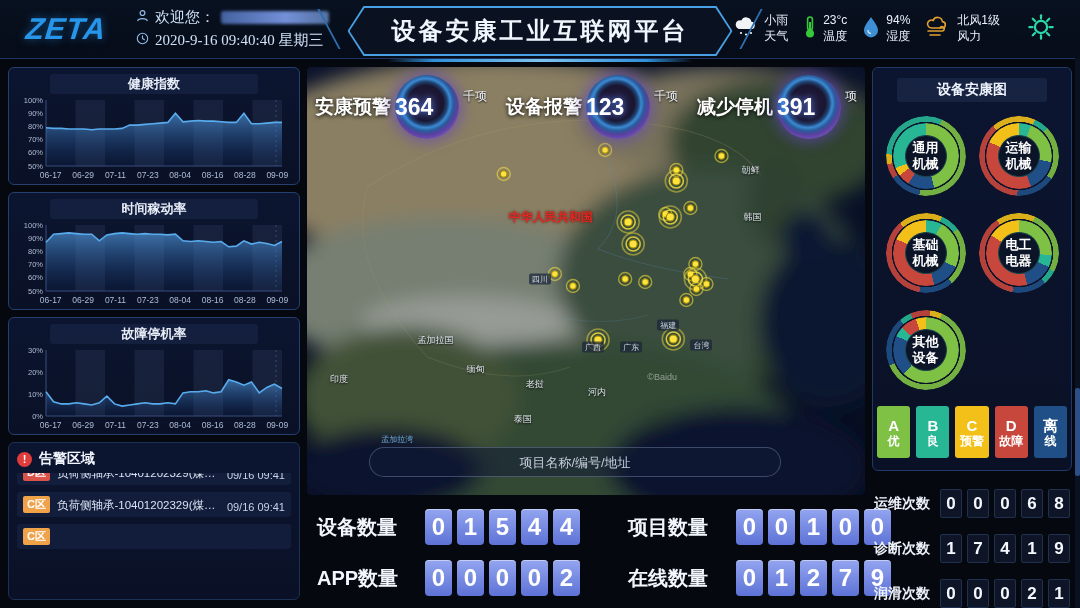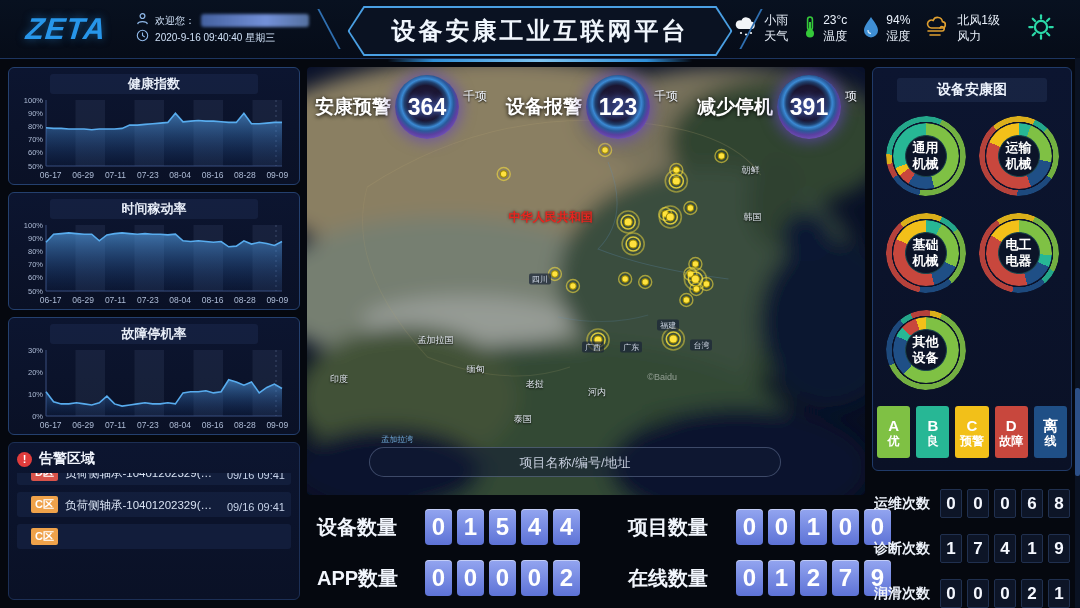--- a/index.html
+++ b/index.html
@@ -2,21 +2,21 @@
 <html><head>
 <meta charset="utf-8">
 <style>
   html,body{margin:0;padding:0;background:#05080f;font-family:"Liberation Sans","DejaVu Sans",sans-serif;}
   body{width:1080px;height:608px;overflow:hidden;color:#dfe8f6;}
   .app{width:1080px;height:608px;display:flex;flex-direction:column;}
   
   .header{height:58px;flex:0 0 58px;display:flex;align-items:center;position:relative;
     background:linear-gradient(180deg,#081120,#060c18);border-bottom:1px solid #1d3560;}
   .logo{font-size:30px;font-weight:800;color:#2796ea;font-style:italic;letter-spacing:1px;margin-left:26px;transform:skewX(-6deg);text-shadow:0 0 8px rgba(40,150,235,.5);}
-  .welcome{margin-left:30px;font-size:10px;color:#cfe0f6;line-height:1.55;}
+  .welcome{margin-left:30px;font-size:15px;color:#cfe0f6;line-height:1.55;font-family:Liberation Serif, serif;}
   .welcome .row{display:flex;align-items:center;gap:6px;white-space:nowrap;}
   .redacted{display:inline-block;width:108px;height:13px;border-radius:3px;background:linear-gradient(90deg,#44619f,#7390d8 60%,#54709f);filter:blur(1.5px);}
   .title-box{position:absolute;left:50%;top:6px;transform:translateX(-50%);}
   .title-outer{background:#4aa0e4;clip-path:polygon(16px 0,calc(100% - 16px) 0,100% 50%,calc(100% - 16px) 100%,16px 100%,0 50%);padding:2px;}
   .title-inner{background:#0a1222;clip-path:polygon(15px 0,calc(100% - 15px) 0,100% 50%,calc(100% - 15px) 100%,15px 100%,0 50%);
     padding:7px 42px;font-size:24px;font-weight:bold;color:#f0f6fd;letter-spacing:3px;white-space:nowrap;}
   .title-deco{height:3px;margin:3px 40px 0;background:linear-gradient(90deg,transparent,#2f8fd8 15%,#7fc4f0 50%,#2f8fd8 85%,transparent);border-radius:2px;}
   .slash{position:absolute;top:9px;width:2px;height:40px;background:#2f6fb0;}
   .slash.l{left:calc(50% - 212px);transform:skewX(28deg);}
   .slash.r{right:calc(50% - 212px);transform:skewX(-28deg);}
@@ -42,37 +42,37 @@
   .chart-svg{display:block;width:276px;height:88px;}
   .yt{fill:#aebcd6;font-size:7.5px;text-anchor:end;font-family:"Liberation Sans",sans-serif;}
   .xt{fill:#aebcd6;font-size:8.5px;text-anchor:middle;font-family:"Liberation Sans",sans-serif;}
   .ax{stroke:#3a4f7e;stroke-width:1;}
   
   .alert-panel{flex:1;padding:5px 8px;display:flex;flex-direction:column;min-height:0;border-color:#1c2f55;}
   .alert-head{display:flex;align-items:center;gap:7px;font-size:14px;font-weight:bold;color:#f0f4fc;padding:2px 0 5px;}
   .alert-ico{width:15px;height:15px;border-radius:50%;background:#e03c3c;color:#fff;font-size:11px;font-weight:bold;display:flex;align-items:center;justify-content:center;}
   .alert-list{flex:1;overflow:hidden;}
   .alert-row{display:flex;align-items:flex-end;gap:7px;background:rgba(20,32,64,.8);border-radius:3px;padding:4px 6px;margin-bottom:7px;cursor:pointer;}
-  .alert-badge{flex:0 0 auto;font-size:11px;font-weight:bold;color:#fff;border-radius:2px;padding:1px 4px;margin-left:8px;}
+  .alert-badge{flex:0 0 auto;font-size:11px;font-weight:bold;color:#fff;border-radius:2px;padding:1px 4px;}
   .alert-text{flex:1;font-size:11.5px;color:#d8e2f2;white-space:nowrap;overflow:hidden;text-overflow:ellipsis;}
   .alert-time{flex:0 0 auto;font-size:11px;color:#c6d2e8;}
   
   .map-wrap{position:relative;height:428px;flex:0 0 428px;overflow:hidden;border-radius:4px;box-shadow:inset 0 0 50px rgba(0,0,10,.7);}
   .map-wrap svg{position:absolute;inset:0;width:100%;height:100%;}
   #map-labels{position:absolute;inset:0;pointer-events:none;}
   .map-label{position:absolute;transform:translate(-50%,-50%);white-space:nowrap;}
   .lab-red{color:#e8251f;font-weight:bold;font-size:12px;text-shadow:0 0 3px rgba(60,0,0,.8);text-align:center;}
   .lab-country{color:#e2e8f0;font-size:9px;text-shadow:0 1px 2px #000;}
   .lab-province{color:#ccd4e2;font-size:8px;background:rgba(25,35,55,.7);padding:0 3px;border-radius:2px;}
   .lab-sea{color:#6fa8d8;font-size:8px;}
   .lab-watermark{color:rgba(255,255,255,.45);font-size:9px;}
   #kpi-row{position:absolute;top:8px;left:0;right:0;display:flex;justify-content:space-between;padding:0 8px;}
   .kpi-group{display:flex;align-items:center;gap:3px;}
   .kpi-label{font-size:19px;font-weight:bold;color:#fff;text-shadow:0 1px 4px #000;}
-  .kpi-circle{width:64px;height:64px;border-radius:50%;display:flex;align-items:center;justify-content:center;margin:0 1px;
+  .kpi-circle{width:64px;height:64px;border-radius:50%;display:flex;align-items:center;margin:0 1px;
     background:radial-gradient(circle at 48% 44%, #262043 0%, #1a1530 36%, #20416f 44%, #3b8ad4 50%, #2a5a9a 57%, #5a3fa0 65%, #7a58c0 78%, #4a2f80 92%, #2a1a50 100%);
     box-shadow:0 0 14px 3px rgba(100,70,190,.65);}
   .kpi-value{font-size:23px;font-weight:bold;color:#fff;text-shadow:0 0 7px rgba(90,140,255,.9);}
   .kpi-unit{font-size:12px;color:#f0f4fc;align-self:flex-start;margin-top:13px;text-shadow:0 1px 2px #000;}
   .search-wrap{position:absolute;left:62px;right:84px;bottom:18px;}
   .search-input{width:100%;box-sizing:border-box;height:30px;border-radius:16px;background:rgba(18,28,52,.55);
     border:1px solid rgba(150,170,210,.35);color:#e6ecf8;font-size:13px;text-align:center;outline:none;font-family:inherit;}
   .search-input::placeholder{color:#cfd6e6;opacity:.95;}
   .search-ico{position:absolute;right:40px;bottom:20px;cursor:pointer;}
   

